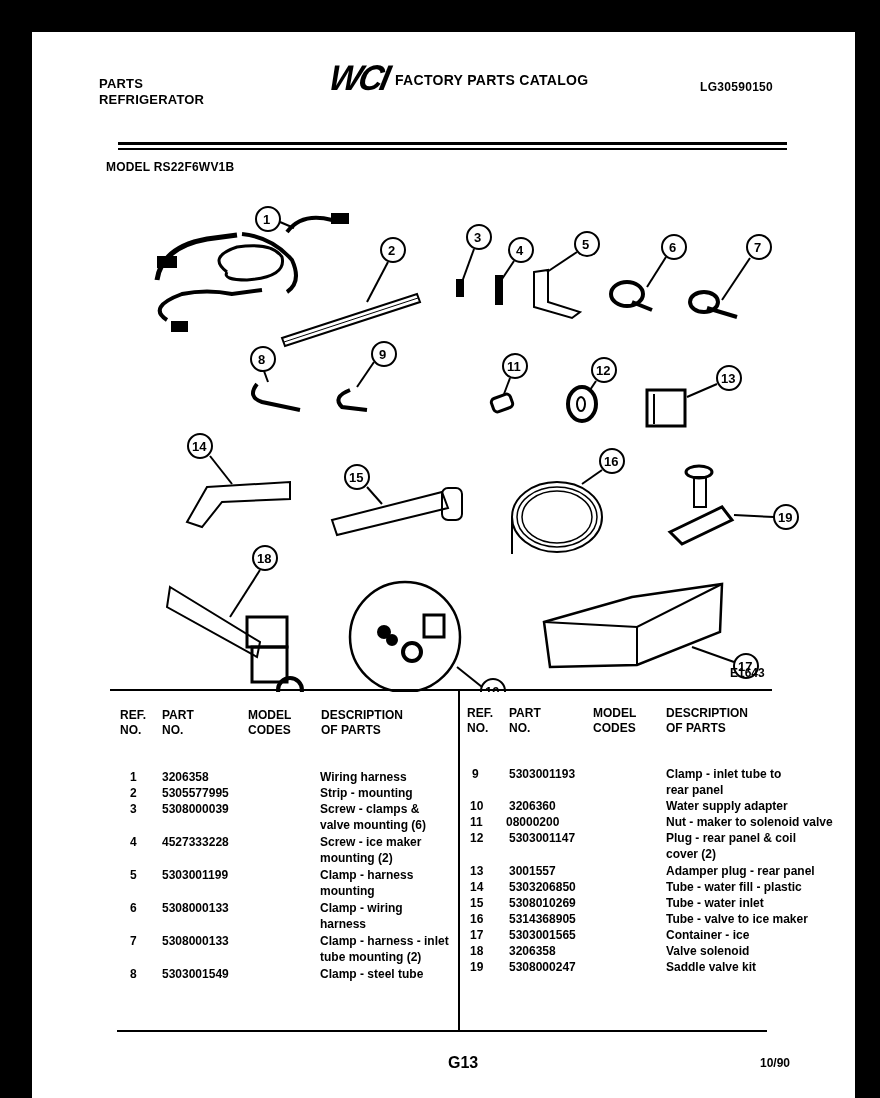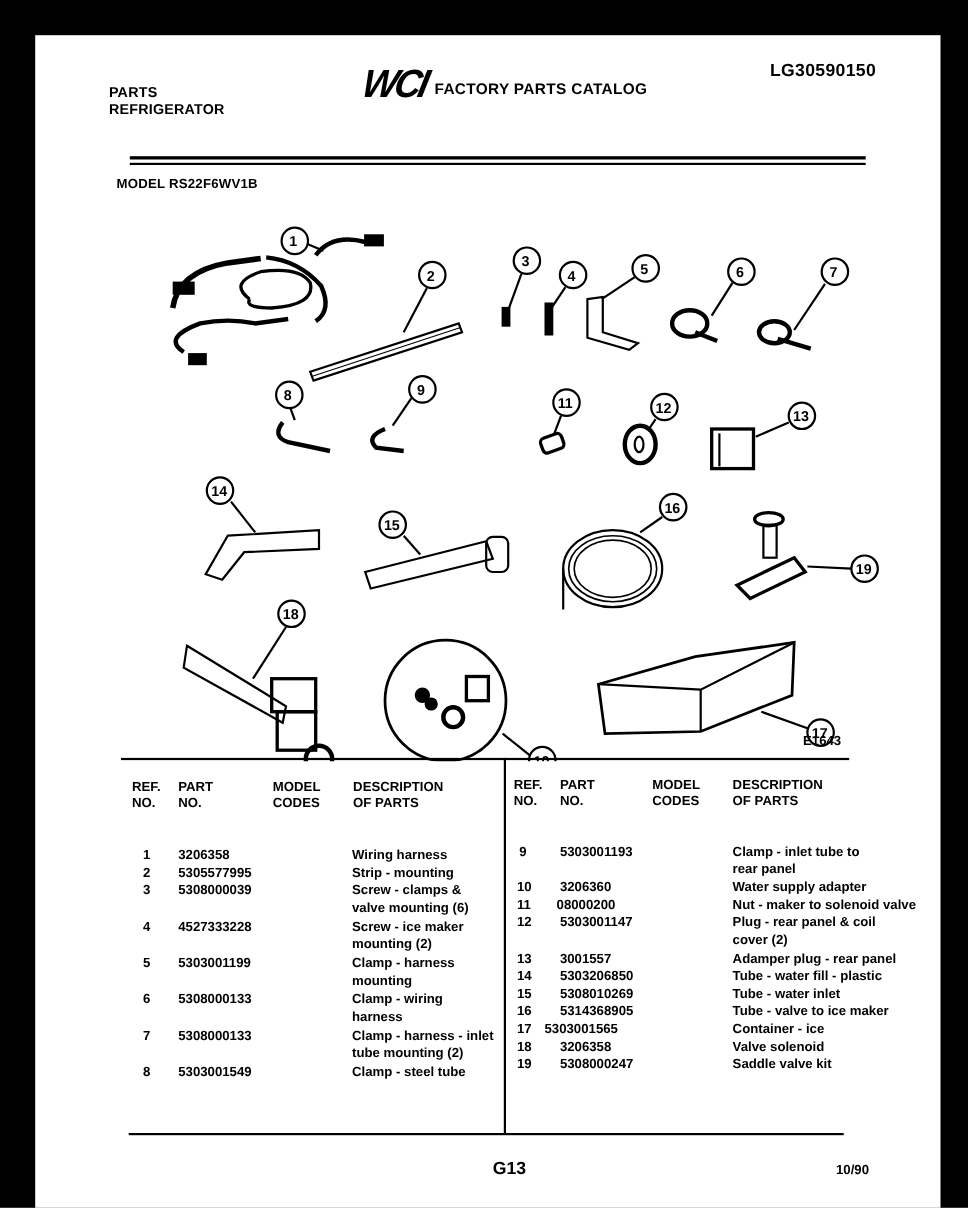--- a/index.html
+++ b/index.html
@@ -4,21 +4,21 @@
 <style>
   html, body { margin:0; padding:0; }
   body { width:880px; height:1098px; background:#000; position:relative; overflow:hidden;
          font-family:"Liberation Sans", sans-serif; color:#000; }
   .page { position:absolute; left:32px; top:32px; width:823px; height:1066px; background:#fff; }
   .abs { position:absolute; }
   .hdr-left { left:67px; top:44px; font-size:13px; line-height:16px; font-weight:bold; letter-spacing:0.2px; }
   .logo { left:298px; top:28px; font-size:34px; font-weight:bold; font-style:italic; letter-spacing:-3px;
           transform:skewX(-12deg) scaleY(1.05); line-height:34px; }
   .catalog { left:363px; top:40px; font-size:14px; font-weight:bold; letter-spacing:0.3px; }
-  .catno { left:668px; top:24px; font-size:16px; font-weight:bold; letter-spacing:0.3px; }
+  .catno { left:668px; top:48px; font-size:12px; font-weight:bold; letter-spacing:0.3px; }
   .rule1 { left:86px; top:110px; width:669px; height:3px; background:#000; }
   .rule2 { left:86px; top:116px; width:669px; height:2px; background:#000; }
   .model { left:74px; top:128px; font-size:12px; font-weight:bold; letter-spacing:0.2px; }
   .diagram { left:80px; top:140px; width:690px; height:520px; }
   .elabel { left:698px; top:634px; font-size:12px; font-weight:bold; }
   .rule3 { left:78px; top:657px; width:662px; height:2px; background:#000; }
   .vdiv { left:426px; top:657px; width:2px; height:342px; background:#000; }
   .rule4 { left:85px; top:998px; width:650px; height:2px; background:#000; }
   .th { font-size:12px; font-weight:bold; line-height:15px; }
   .td { font-size:12px; font-weight:bold; line-height:16px; }
@@ -331,21 +331,21 @@
     <span class="abs td" style="left:39px;white-space:nowrap">5308010269</span>
     <span class="abs desc" style="left:196px;width:190px">Tube - water inlet</span>
   </div>
   <div class="row" style="left:438px;top:879px;">
     <span class="abs td" style="left:0">16</span>
     <span class="abs td" style="left:39px;white-space:nowrap">5314368905</span>
     <span class="abs desc" style="left:196px;width:190px">Tube - valve to ice maker</span>
   </div>
   <div class="row" style="left:438px;top:895px;">
     <span class="abs td" style="left:0">17</span>
-    <span class="abs td" style="left:25px;white-space:nowrap">5303001565</span>
+    <span class="abs td" style="left:39px;white-space:nowrap">5303001565</span>
     <span class="abs desc" style="left:196px;width:190px">Container - ice</span>
   </div>
   <div class="row" style="left:438px;top:911px;">
     <span class="abs td" style="left:0">18</span>
     <span class="abs td" style="left:39px;white-space:nowrap">3206358</span>
     <span class="abs desc" style="left:196px;width:190px">Valve solenoid</span>
   </div>
   <div class="row" style="left:438px;top:927px;">
     <span class="abs td" style="left:0">19</span>
     <span class="abs td" style="left:39px;white-space:nowrap">5308000247</span>

